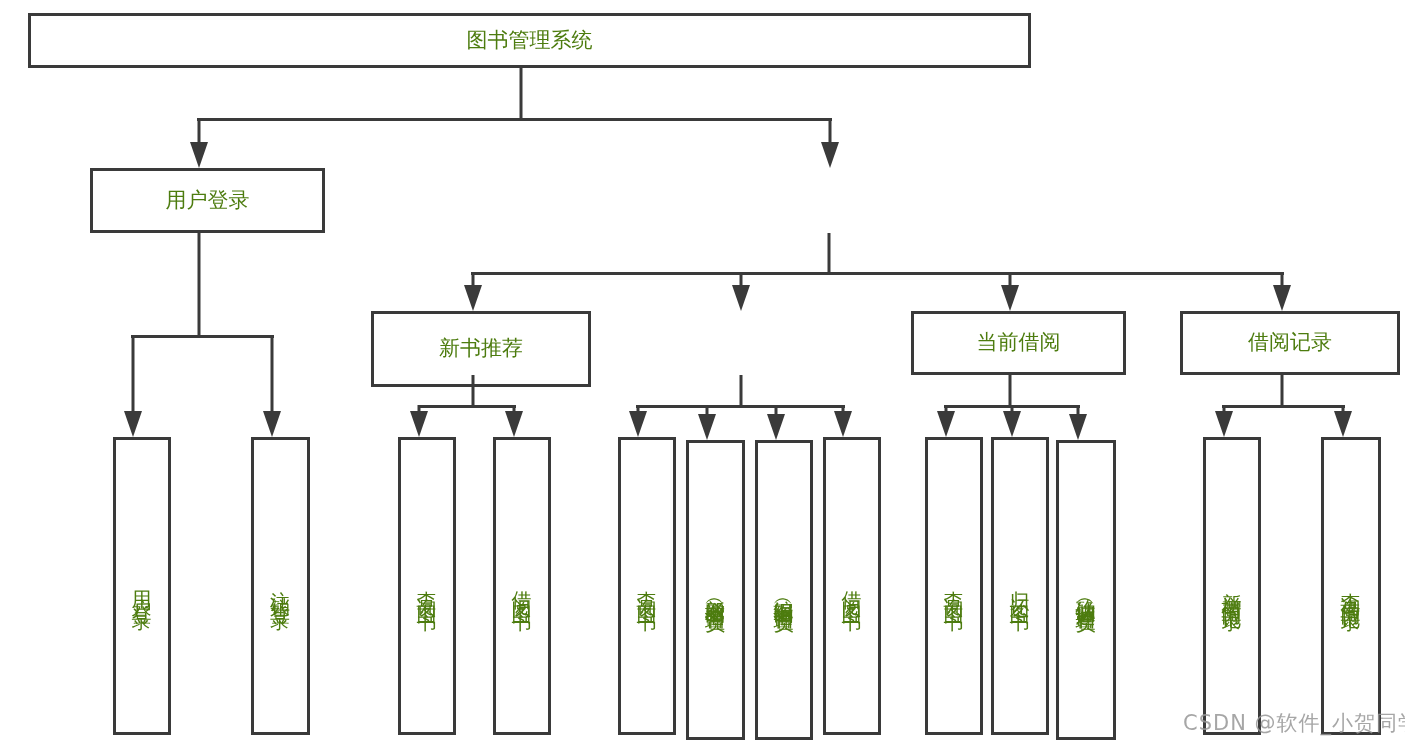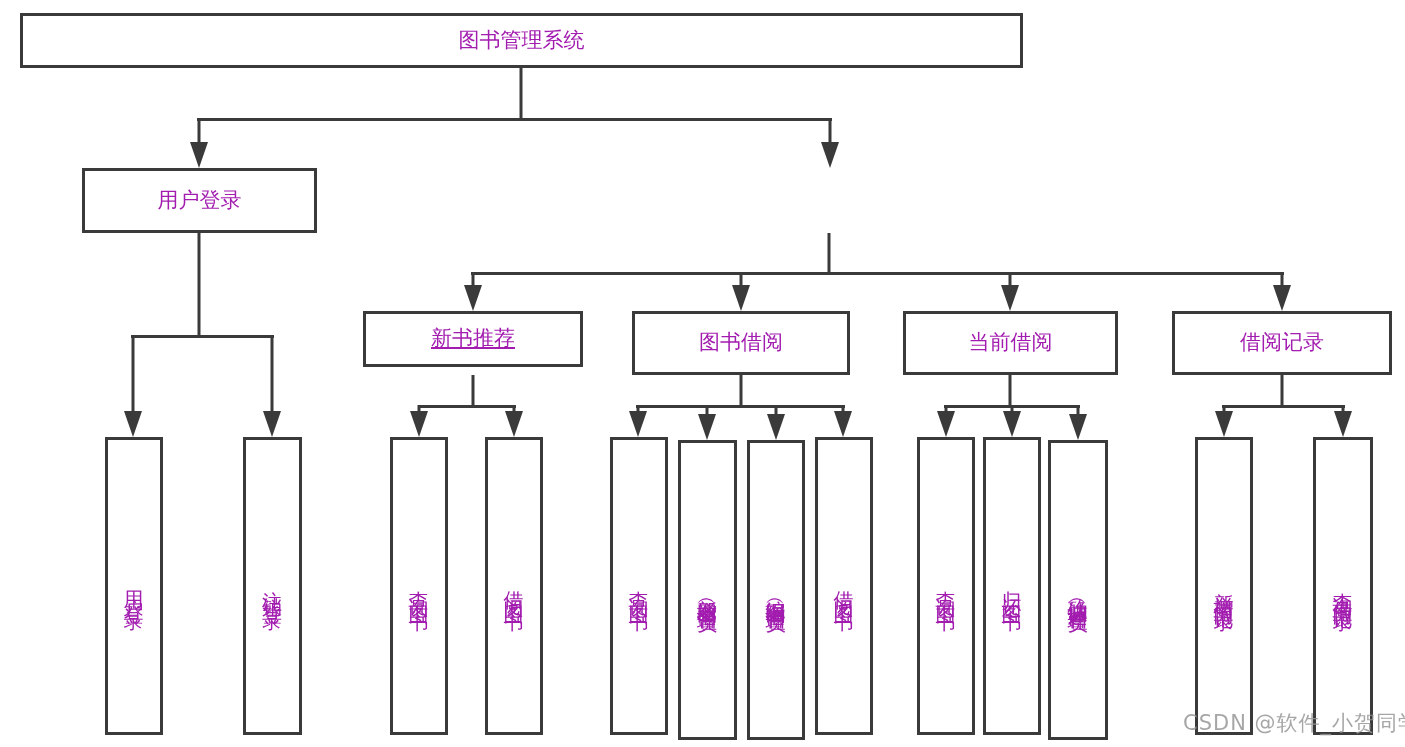--- a/index.html
+++ b/index.html
@@ -13,23 +13,24 @@
   }
   .node{
     position:absolute;
     box-sizing:border-box;
     border:3px solid #3a3a3a;
     background:#ffffff;
     display:flex;
     align-items:center;
     justify-content:center;
     font-size:21px;
-    color:#a21caf;
+    color:#4d7c0f;
     text-align:center;
     line-height:1.2;
+    margin-left:8px;
   }
   .leaf{
     writing-mode:vertical-rl;
     text-orientation:mixed;
     font-size:20px;
     letter-spacing:7px;
     padding-top:6px;
   }
   .vline{
     position:absolute;
@@ -87,22 +88,21 @@
   <div class="hline" style="left:471px;top:272px;width:813px;"></div>
   <div class="vline" style="left:473px;top:272px;height:16px;"></div>
   <div class="arrow" style="left:473px;top:285px;"></div>
   <div class="vline" style="left:741px;top:272px;height:16px;"></div>
   <div class="arrow" style="left:741px;top:285px;"></div>
   <div class="vline" style="left:1010px;top:272px;height:16px;"></div>
   <div class="arrow" style="left:1010px;top:285px;"></div>
   <div class="vline" style="left:1282px;top:272px;height:16px;"></div>
   <div class="arrow" style="left:1282px;top:285px;"></div>
 
-  <div class="node" style="left:363px;top:311px;width:220px;height:56px;text-decoration:underline;">新书推荐</div>
-  <div class="node" style="left:632px;top:311px;width:218px;height:64px;">图书借阅</div>
+  <div class="node" style="left:363px;top:311px;width:220px;height:76px;">新书推荐</div>
   <div class="node" style="left:903px;top:311px;width:215px;height:64px;">当前借阅</div>
   <div class="node" style="left:1172px;top:311px;width:220px;height:64px;">借阅记录</div>
 
   <div class="vline" style="left:473px;top:375px;height:32px;"></div>
   <div class="hline" style="left:418px;top:405px;width:98px;"></div>
   <div class="vline" style="left:419px;top:405px;height:10px;"></div>
   <div class="arrow" style="left:419px;top:411px;"></div>
   <div class="vline" style="left:514px;top:405px;height:10px;"></div>
   <div class="arrow" style="left:514px;top:411px;"></div>
 

